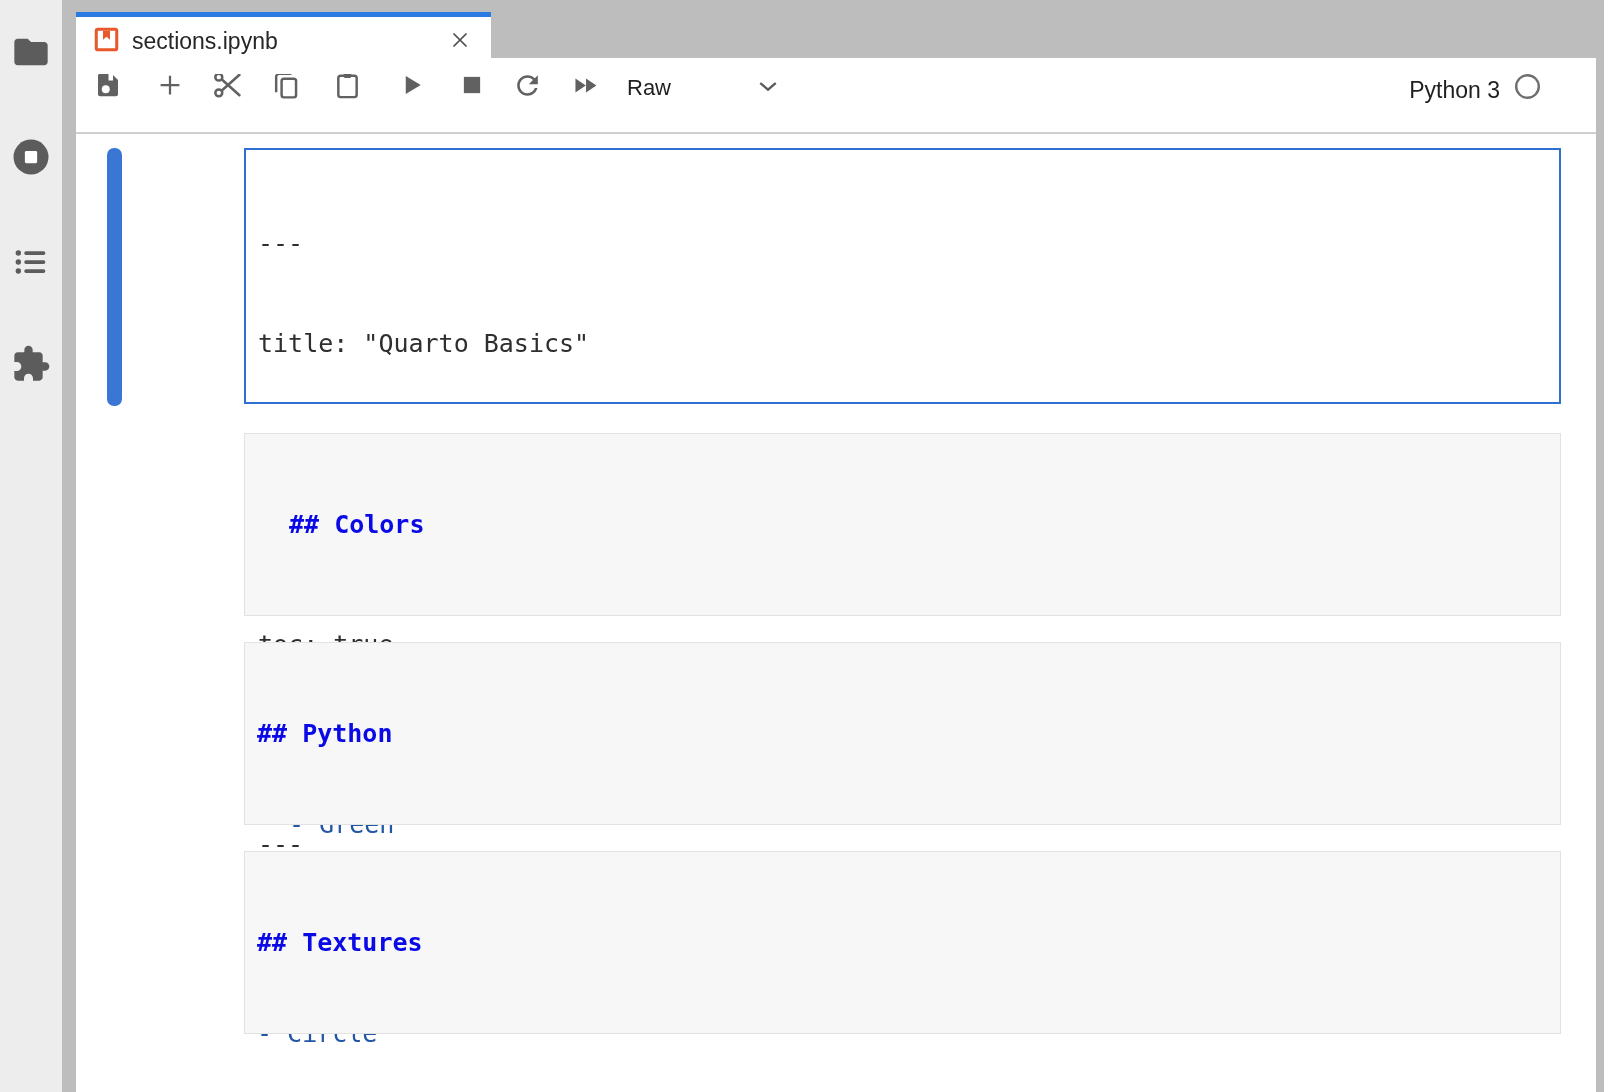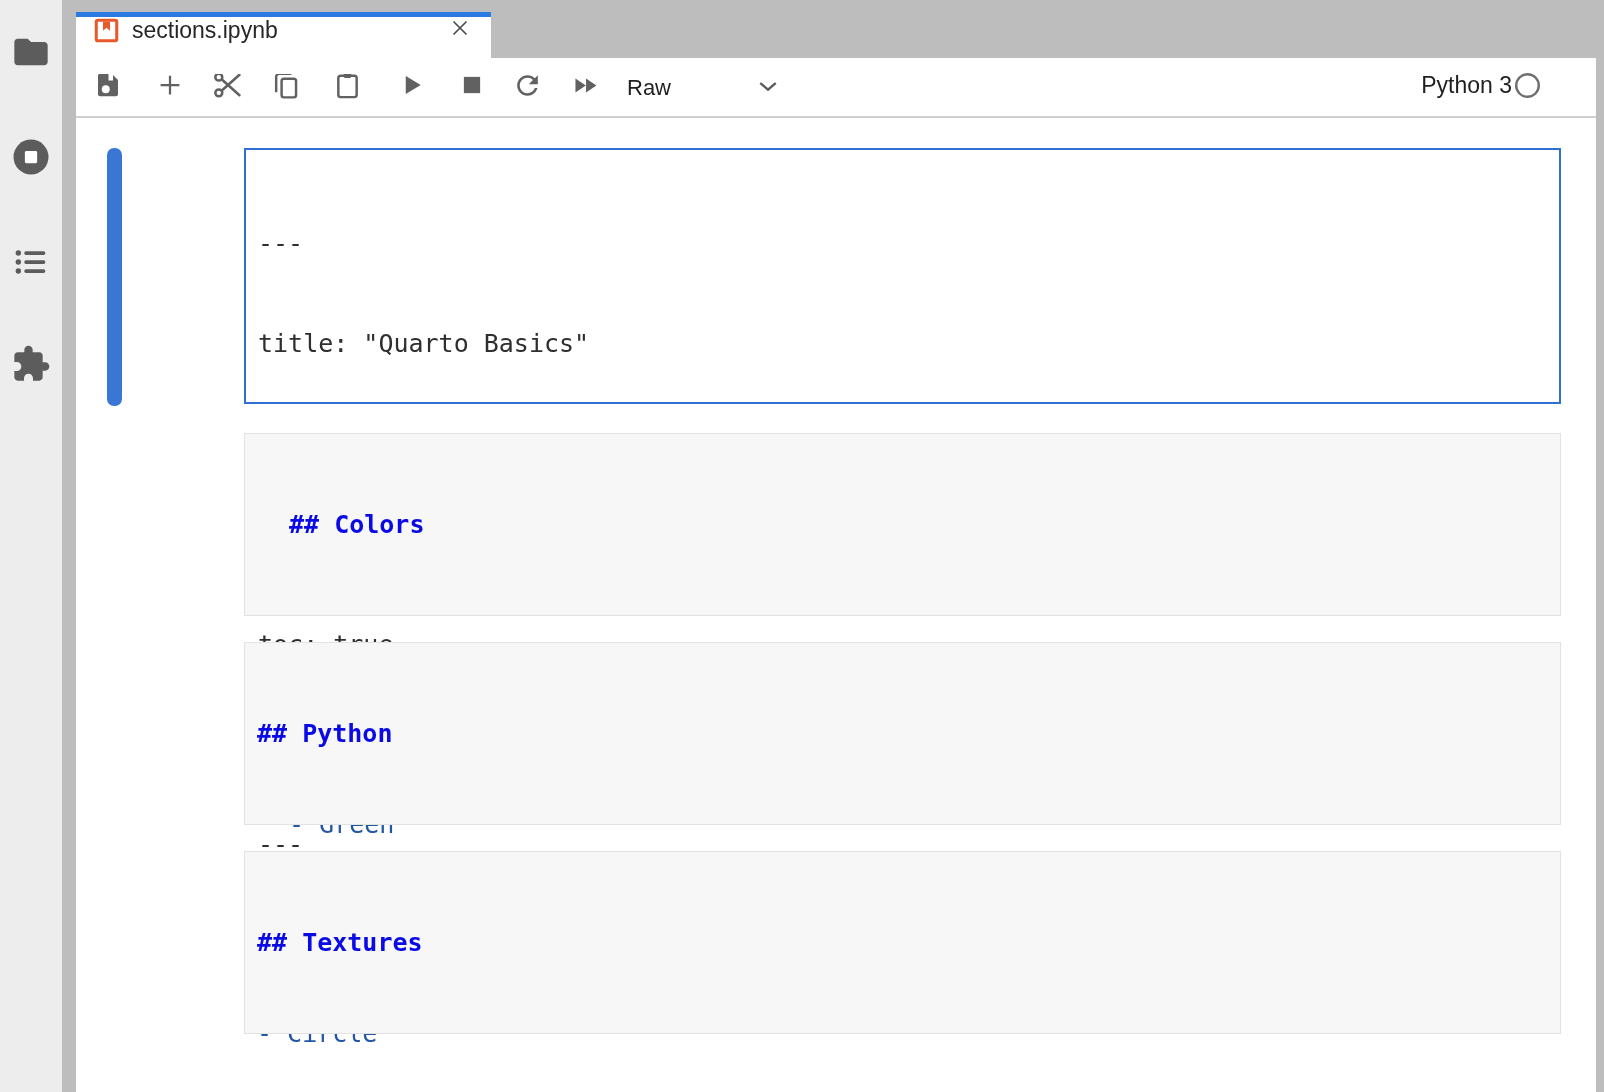--- a/index.html
+++ b/index.html
@@ -25,30 +25,30 @@
   .act-btn{position:absolute;left:9px;width:44px;height:44px;display:flex;align-items:center;justify-content:center;cursor:pointer;}
   .act-btn svg{display:block;}
   .side-divider{position:absolute;left:62px;top:0;width:14px;height:1092px;background:var(--chrome-gray);z-index:5;}
 
   
   .main{position:absolute;left:76px;top:0;width:1528px;height:1092px;background:#fff;}
 
   
   .tabbar{position:absolute;left:0;top:0;width:1528px;height:58px;background:var(--chrome-gray);z-index:3;}
   .tab{position:absolute;left:0;top:12px;width:415px;height:62px;background:#fff;
-    border-top:5px solid var(--tab-accent);display:flex;align-items:flex-start;padding:0 18px 8px 17px;}
+    border-top:5px solid var(--tab-accent);display:flex;align-items:center;padding:0 18px 8px 17px;}
   .tab-title{font-size:23px;color:#262626;margin-left:12px;white-space:nowrap;}
   .tab-close{margin-left:auto;width:26px;height:26px;display:flex;align-items:center;justify-content:center;cursor:pointer;}
 
   
-  .toolbar{position:absolute;left:0;top:58px;width:1520px;height:60px;background:#fff;border-bottom:2px solid #d0d0d0;z-index:2;}
+  .toolbar{position:absolute;left:0;top:58px;width:1520px;height:76px;background:#fff;border-bottom:2px solid #d0d0d0;z-index:2;}
   .tbtn{position:absolute;top:11px;width:36px;height:36px;display:flex;align-items:center;justify-content:center;cursor:pointer;}
   .cell-type{position:absolute;left:545px;top:14px;width:160px;height:32px;display:flex;align-items:center;justify-content:space-between;cursor:pointer;}
   .cell-type-label{font-size:22px;color:#1f1f1f;padding-left:6px;}
-  .kernel{position:absolute;top:14px;right:55px;height:32px;display:flex;align-items:flex-start;gap:2px;cursor:pointer;}
+  .kernel{position:absolute;top:14px;right:55px;height:32px;display:flex;align-items:flex-end;gap:14px;cursor:pointer;}
   .kernel-name{font-size:23px;color:#1f1f1f;}
 
   
   .right-strip{position:absolute;right:0;top:58px;width:8px;height:1034px;background:var(--chrome-gray);z-index:4;}
 
   
   .mono{font-family:"DejaVu Sans Mono","Liberation Mono",monospace;font-size:25px;line-height:33.4px;white-space:pre;}
   .collapser{position:absolute;left:31px;top:148px;width:15px;height:258px;background:var(--collapser);border-radius:7px;cursor:pointer;}
   .cell{position:absolute;left:168px;width:1317px;cursor:text;}
   .cell-raw{top:148px;height:256px;background:#fff;border:2px solid var(--cell-border-selected);padding:10px 12px 8px 12px;}

